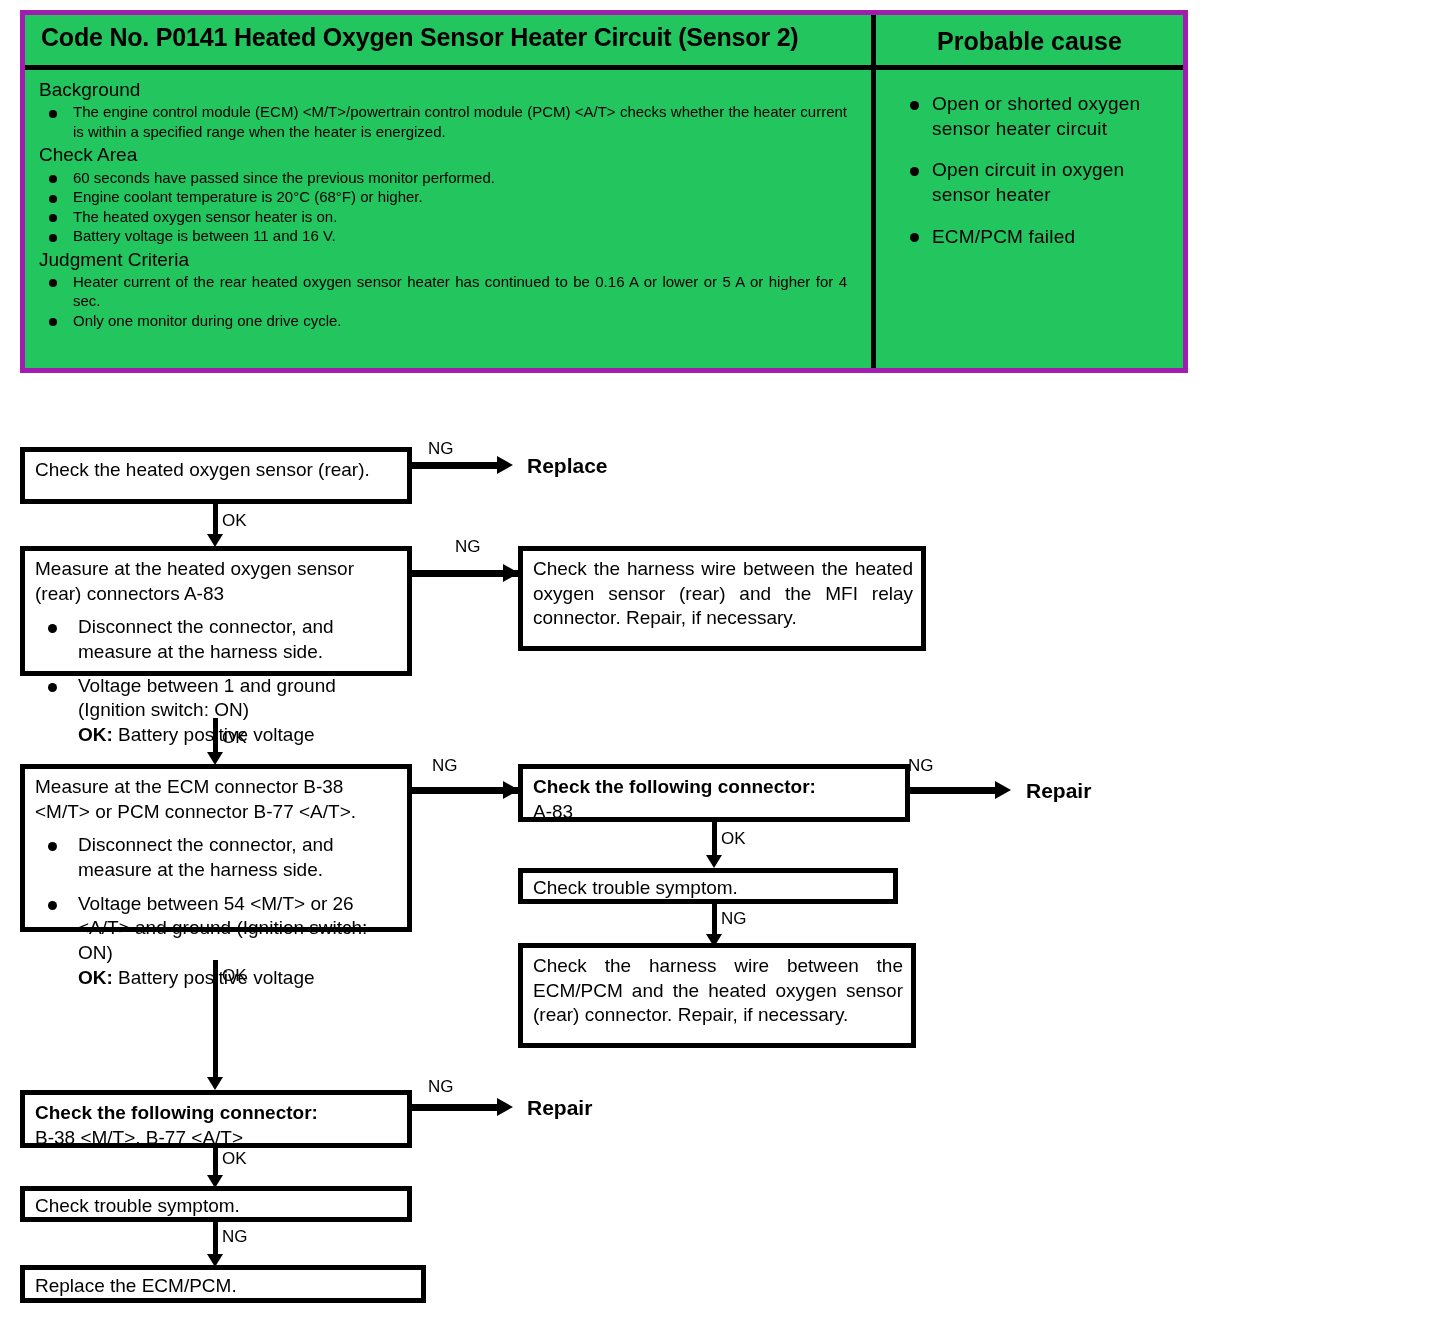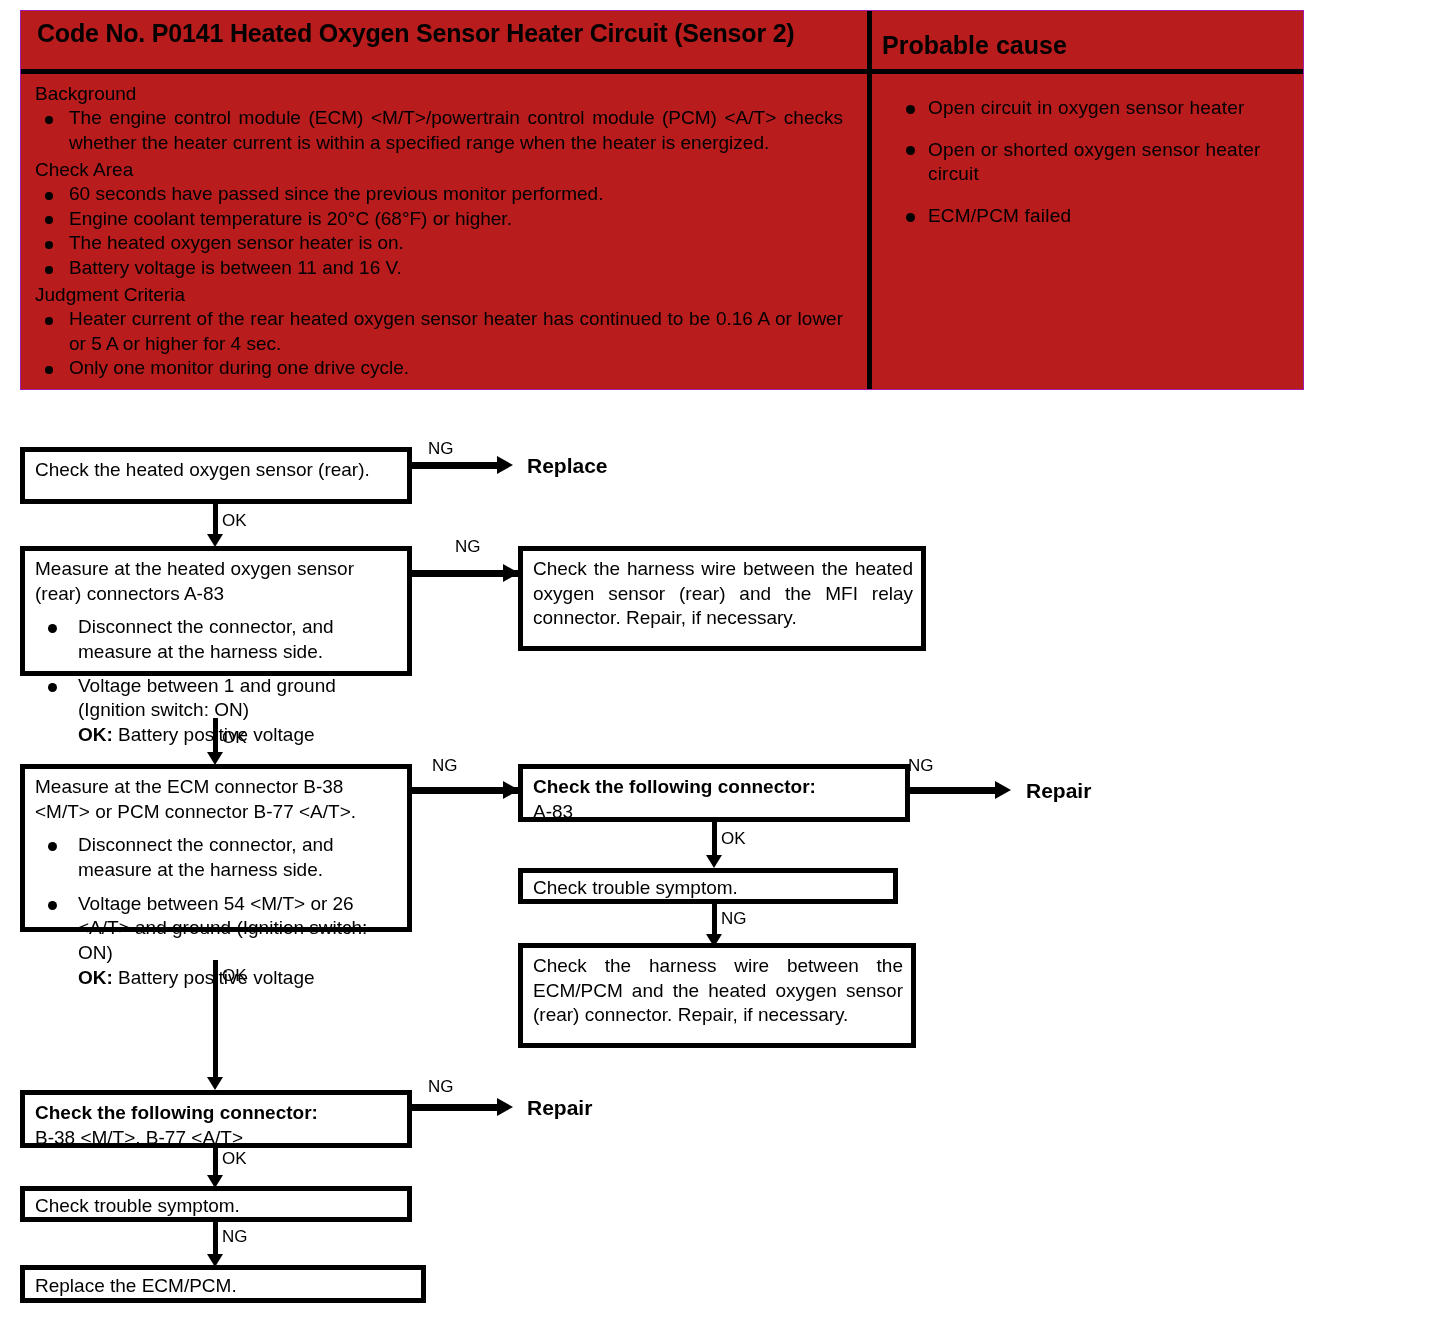--- a/index.html
+++ b/index.html
@@ -14,24 +14,24 @@
     width:1456px;
     height:1318px;
     overflow:hidden;
     background:#fff;
   }
 
   
   #dtc-table{
     position:absolute;
     left:20px; top:10px;
-    width:1284px;
-    border:1px solid #a21caf;
+    width:1168px;
+    border:5px solid #a21caf;
     box-sizing:border-box;
-    background:#b91c1c;
+    background:#22c55e;
   }
   .tbl-row{display:flex;}
   .tbl-row.head{border-bottom:5px solid #000;}
   .cell-left{
     width:851px;
     box-sizing:border-box;
     border-right:5px solid #000;
     padding:6px 10px 8px 14px;
   }
   .cell-right{
@@ -44,42 +44,41 @@
 
   .code-title{
     font-size:25px;
     font-weight:bold;
     line-height:1.2;
     letter-spacing:-0.2px;
   }
   .probable-title{
     font-size:25px;
     font-weight:bold;
-    text-align:left;
+    text-align:center;
     line-height:1.2;
     padding-top:4px;
-    margin-top:8px;
   }
 
   .body-left{min-height:298px;}
   .body-right{min-height:298px;}
 
   .sec-head{
     font-size:19px;
     line-height:1.28;
     margin:2px 0 0 0;
   }
   ul.bul{
     list-style:none;
     margin:0;
     padding:0;
   }
   ul.bul li{
     position:relative;
-    font-size:19px;
+    font-size:15px;
     line-height:1.30;
     padding-left:34px;
     margin:0 14px 0 0;
   }
   ul.bul li .bdot{
     position:absolute;
     left:10px; top:0.50em;
     width:8px;height:8px;
     background:#000;
     border-radius:50%;
@@ -219,25 +218,25 @@
             <span class="txt">Only one monitor during one drive cycle.</span>
           </li>
         </ul>
 
       </div>
 
       <div class="cell-right body-right">
         <ul class="cause">
           <li>
             <span class="bdot"></span>
+            <span>Open or shorted oxygen sensor heater circuit</span>
+          </li>
+          <li>
+            <span class="bdot"></span>
             <span>Open circuit in oxygen sensor heater</span>
-          </li>
-          <li>
-            <span class="bdot"></span>
-            <span>Open or shorted oxygen sensor heater circuit</span>
           </li>
           <li>
             <span class="bdot"></span>
             <span>ECM/PCM failed</span>
           </li>
         </ul>
       </div>
     </div>
   </div>
 

